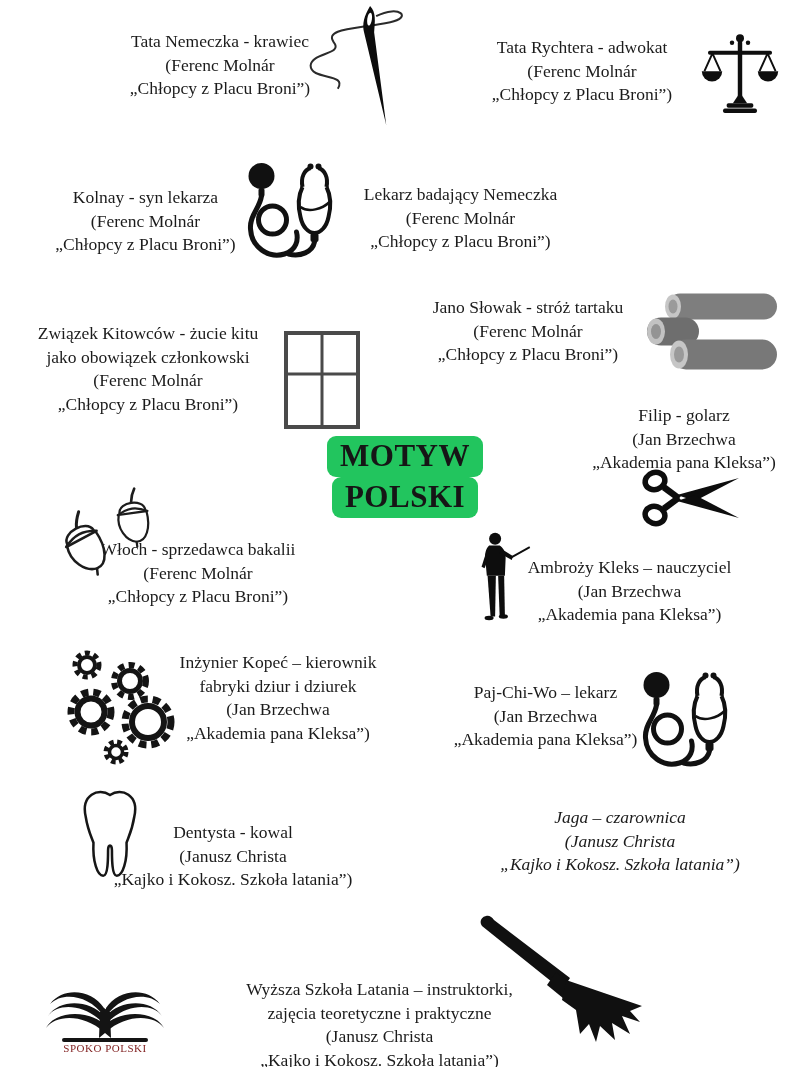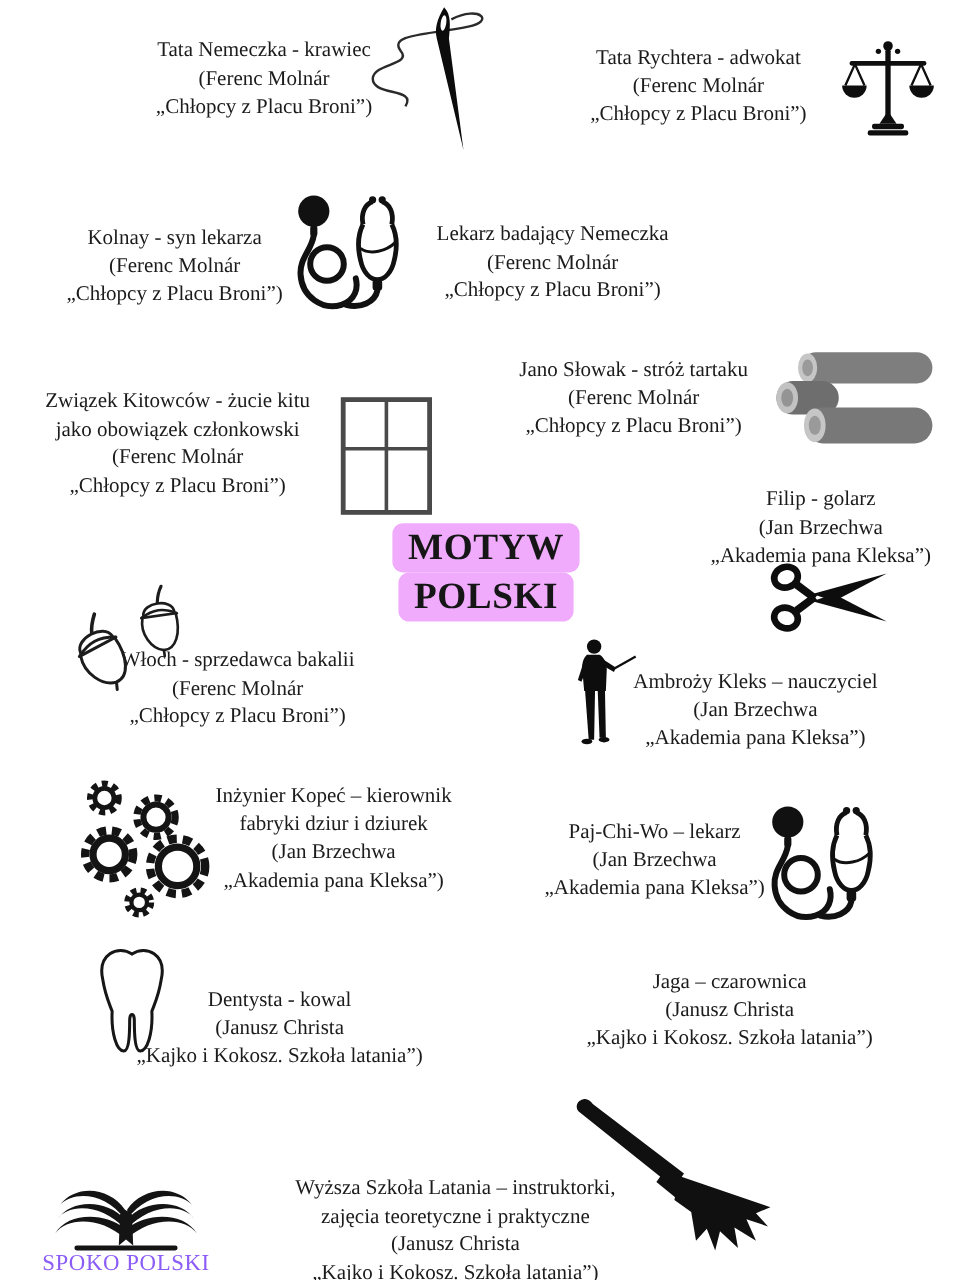--- a/index.html
+++ b/index.html
@@ -7,27 +7,27 @@
     width:800px;height:1067px;position:relative;overflow:hidden;
     background:#ffffff;color:#1b1b1b;
     font-family:"Liberation Serif","DejaVu Serif",serif;
   }
   .entry{position:absolute;text-align:center;font-size:17.5px;line-height:23.5px;}
   .entry .ln{white-space:nowrap;}
   .icon{position:absolute;}
   .icon svg{display:block;width:100%;height:100%;}
   .title-wrap{position:absolute;left:318px;top:436px;width:174px;text-align:center;}
   .title-line{
-    display:inline-block;background:#f0abfc;border-radius:9px;
+    display:inline-block;background:#22c55e;border-radius:9px;
     padding:1px 13px 3px;font-weight:bold;font-size:31px;line-height:37px;
     letter-spacing:.5px;color:#161616;
   }
   .logo-text{
     position:absolute;left:30px;top:1042px;width:150px;text-align:center;
-    font-size:19px;letter-spacing:.5px;color:#8b5cf6;
+    font-size:11px;letter-spacing:.5px;color:#7f1d1d;
   }
 </style>
 </head>
 <body>
 
 <div class="title-wrap">
   <span class="title-line">MOTYW</span><br>
   <span class="title-line">POLSKI</span>
 </div>
 
@@ -233,21 +233,21 @@
   <div class="ln">Dentysta - kowal</div>
   <div class="ln">(Janusz Christa</div>
   <div class="ln">„Kajko i Kokosz. Szkoła latania”)</div>
 </div>
 <div class="icon" style="left:74px;top:783px;width:72px;height:100px;">
   <svg viewBox="0 0 74 102">
     <path d="M12,34 C7,12 25,4 37,12 C49,4 67,12 62,34 C60,47 57,53 54,61 C55,80 50,95 44,95 C39,95 39,77 39,69 C39,62 35,62 35,69 C35,77 35,95 30,95 C24,95 19,80 20,61 C17,53 14,47 12,34 Z" fill="#ffffff" stroke="#161616" stroke-width="2.6"></path>
   </svg>
 </div>
 
-<div class="entry" style="left:472px;top:806px;width:272px;">
+<div class="entry" style="left:484px;top:806px;width:272px;font-style:italic;">
   <div class="ln">Jaga – czarownica</div>
   <div class="ln">(Janusz Christa</div>
   <div class="ln">„Kajko i Kokosz. Szkoła latania”)</div>
 </div>
 
 <div class="entry" style="left:212px;top:946px;width:335px;margin-top:32px;">
   <div class="ln">Wyższa Szkoła Latania – instruktorki,</div>
   <div class="ln">zajęcia teoretyczne i praktyczne</div>
   <div class="ln">(Janusz Christa</div>
   <div class="ln">„Kajko i Kokosz. Szkoła latania”)</div>

